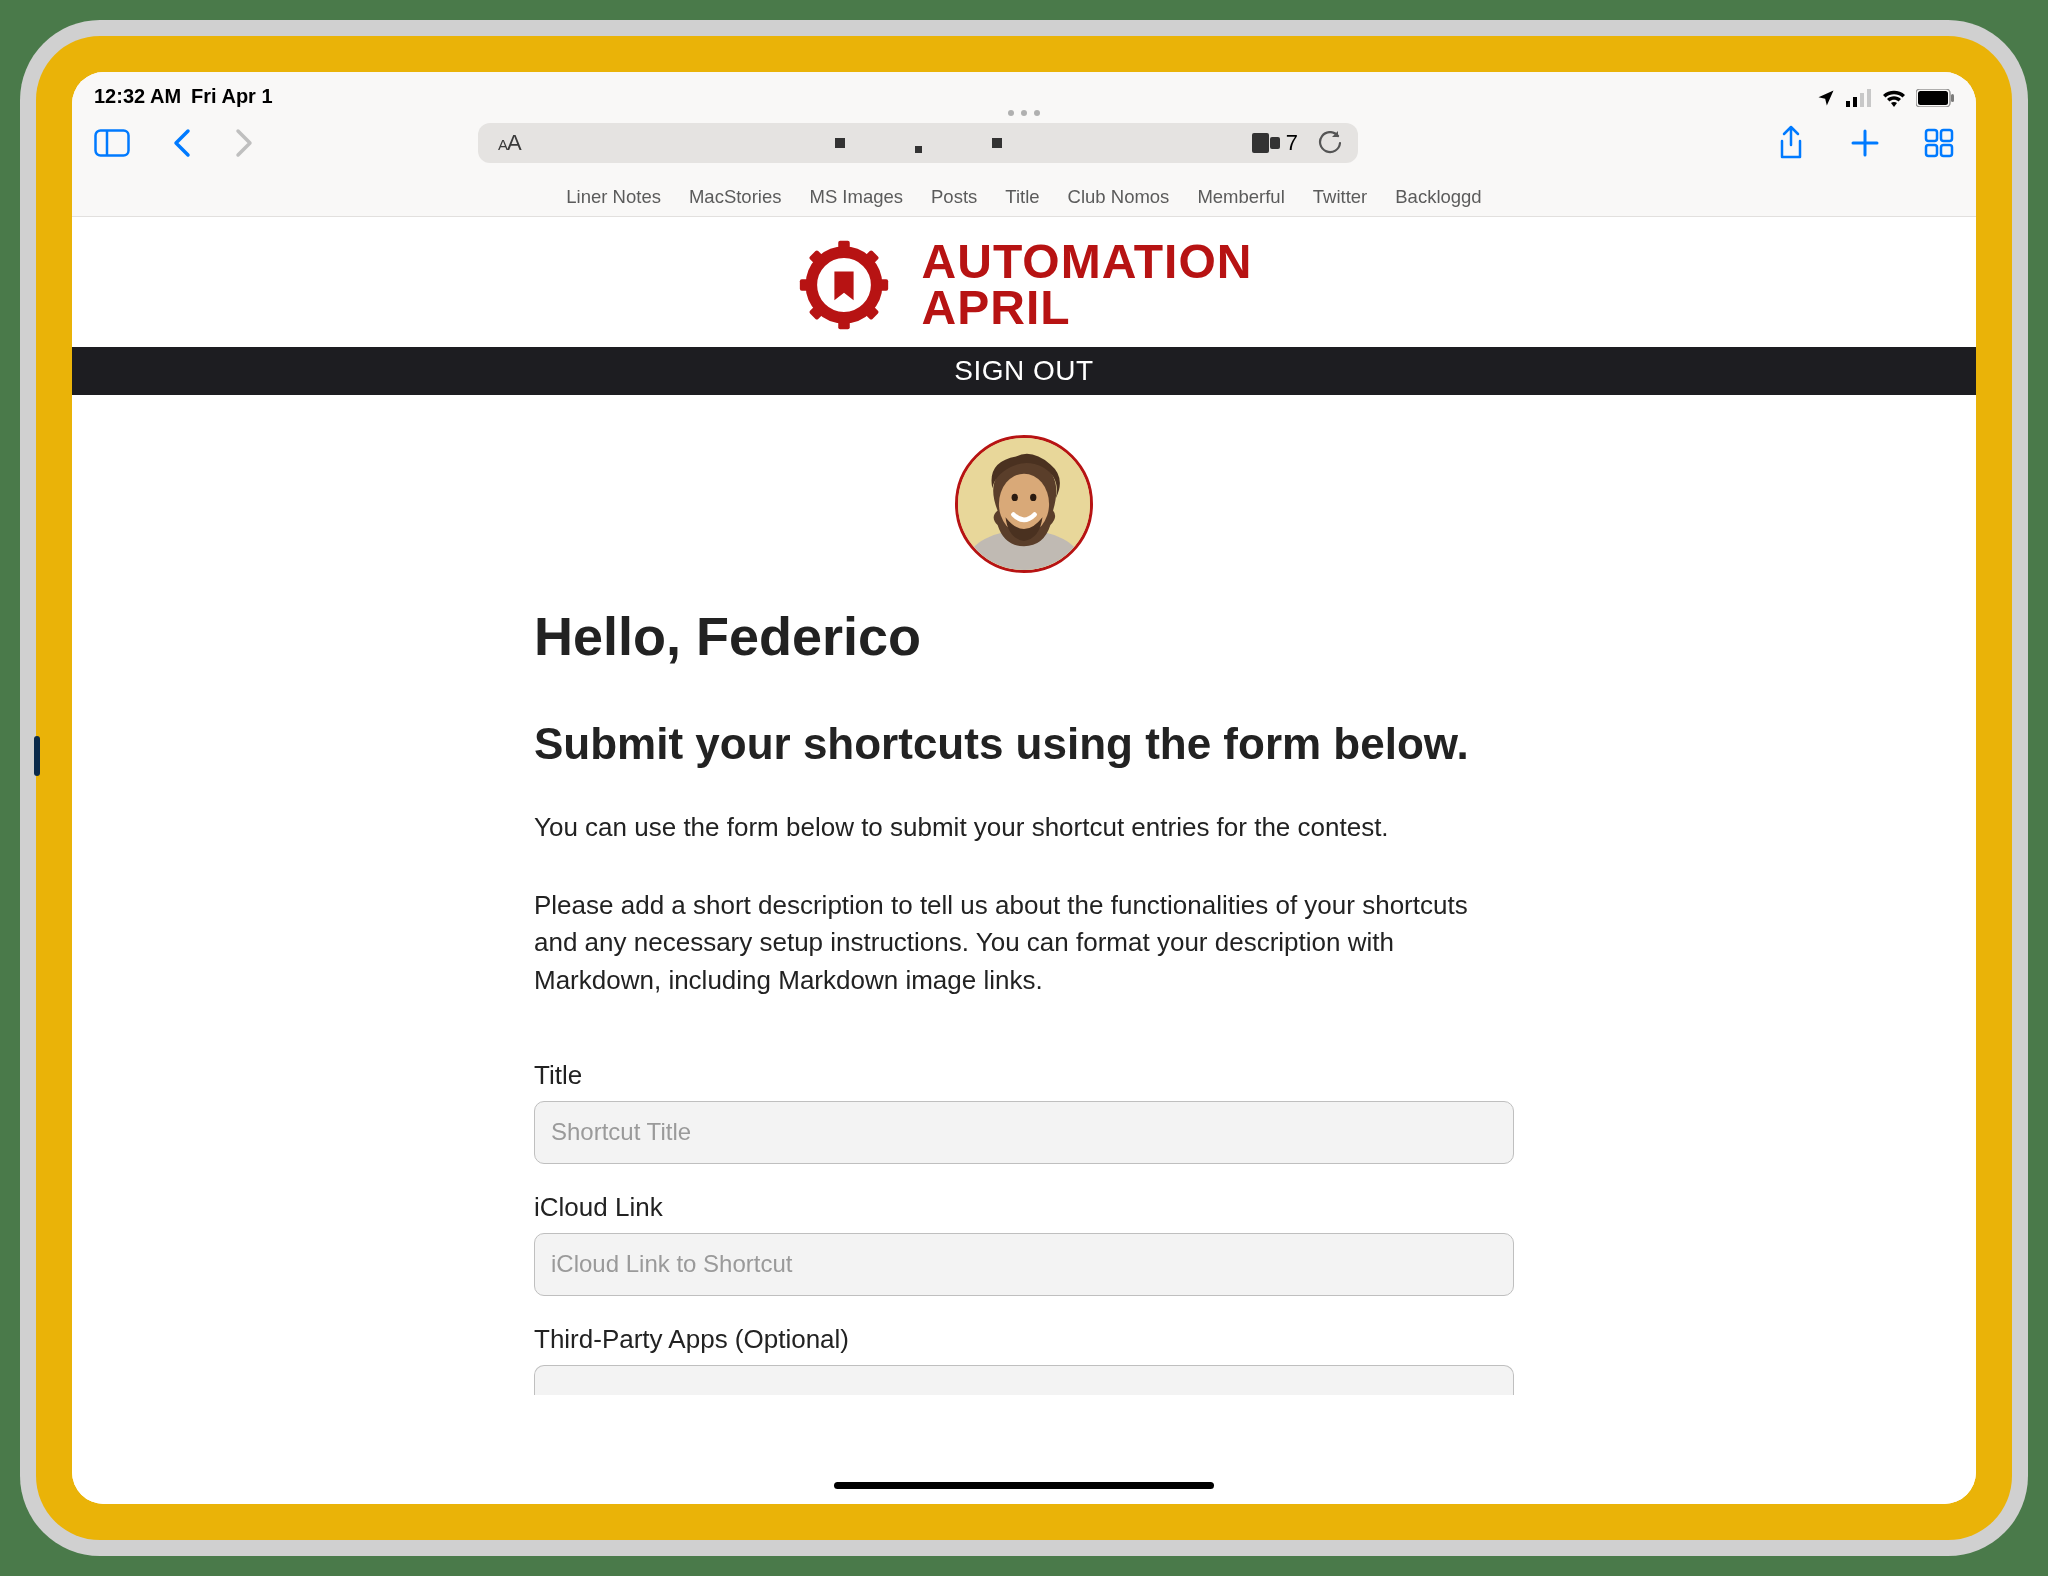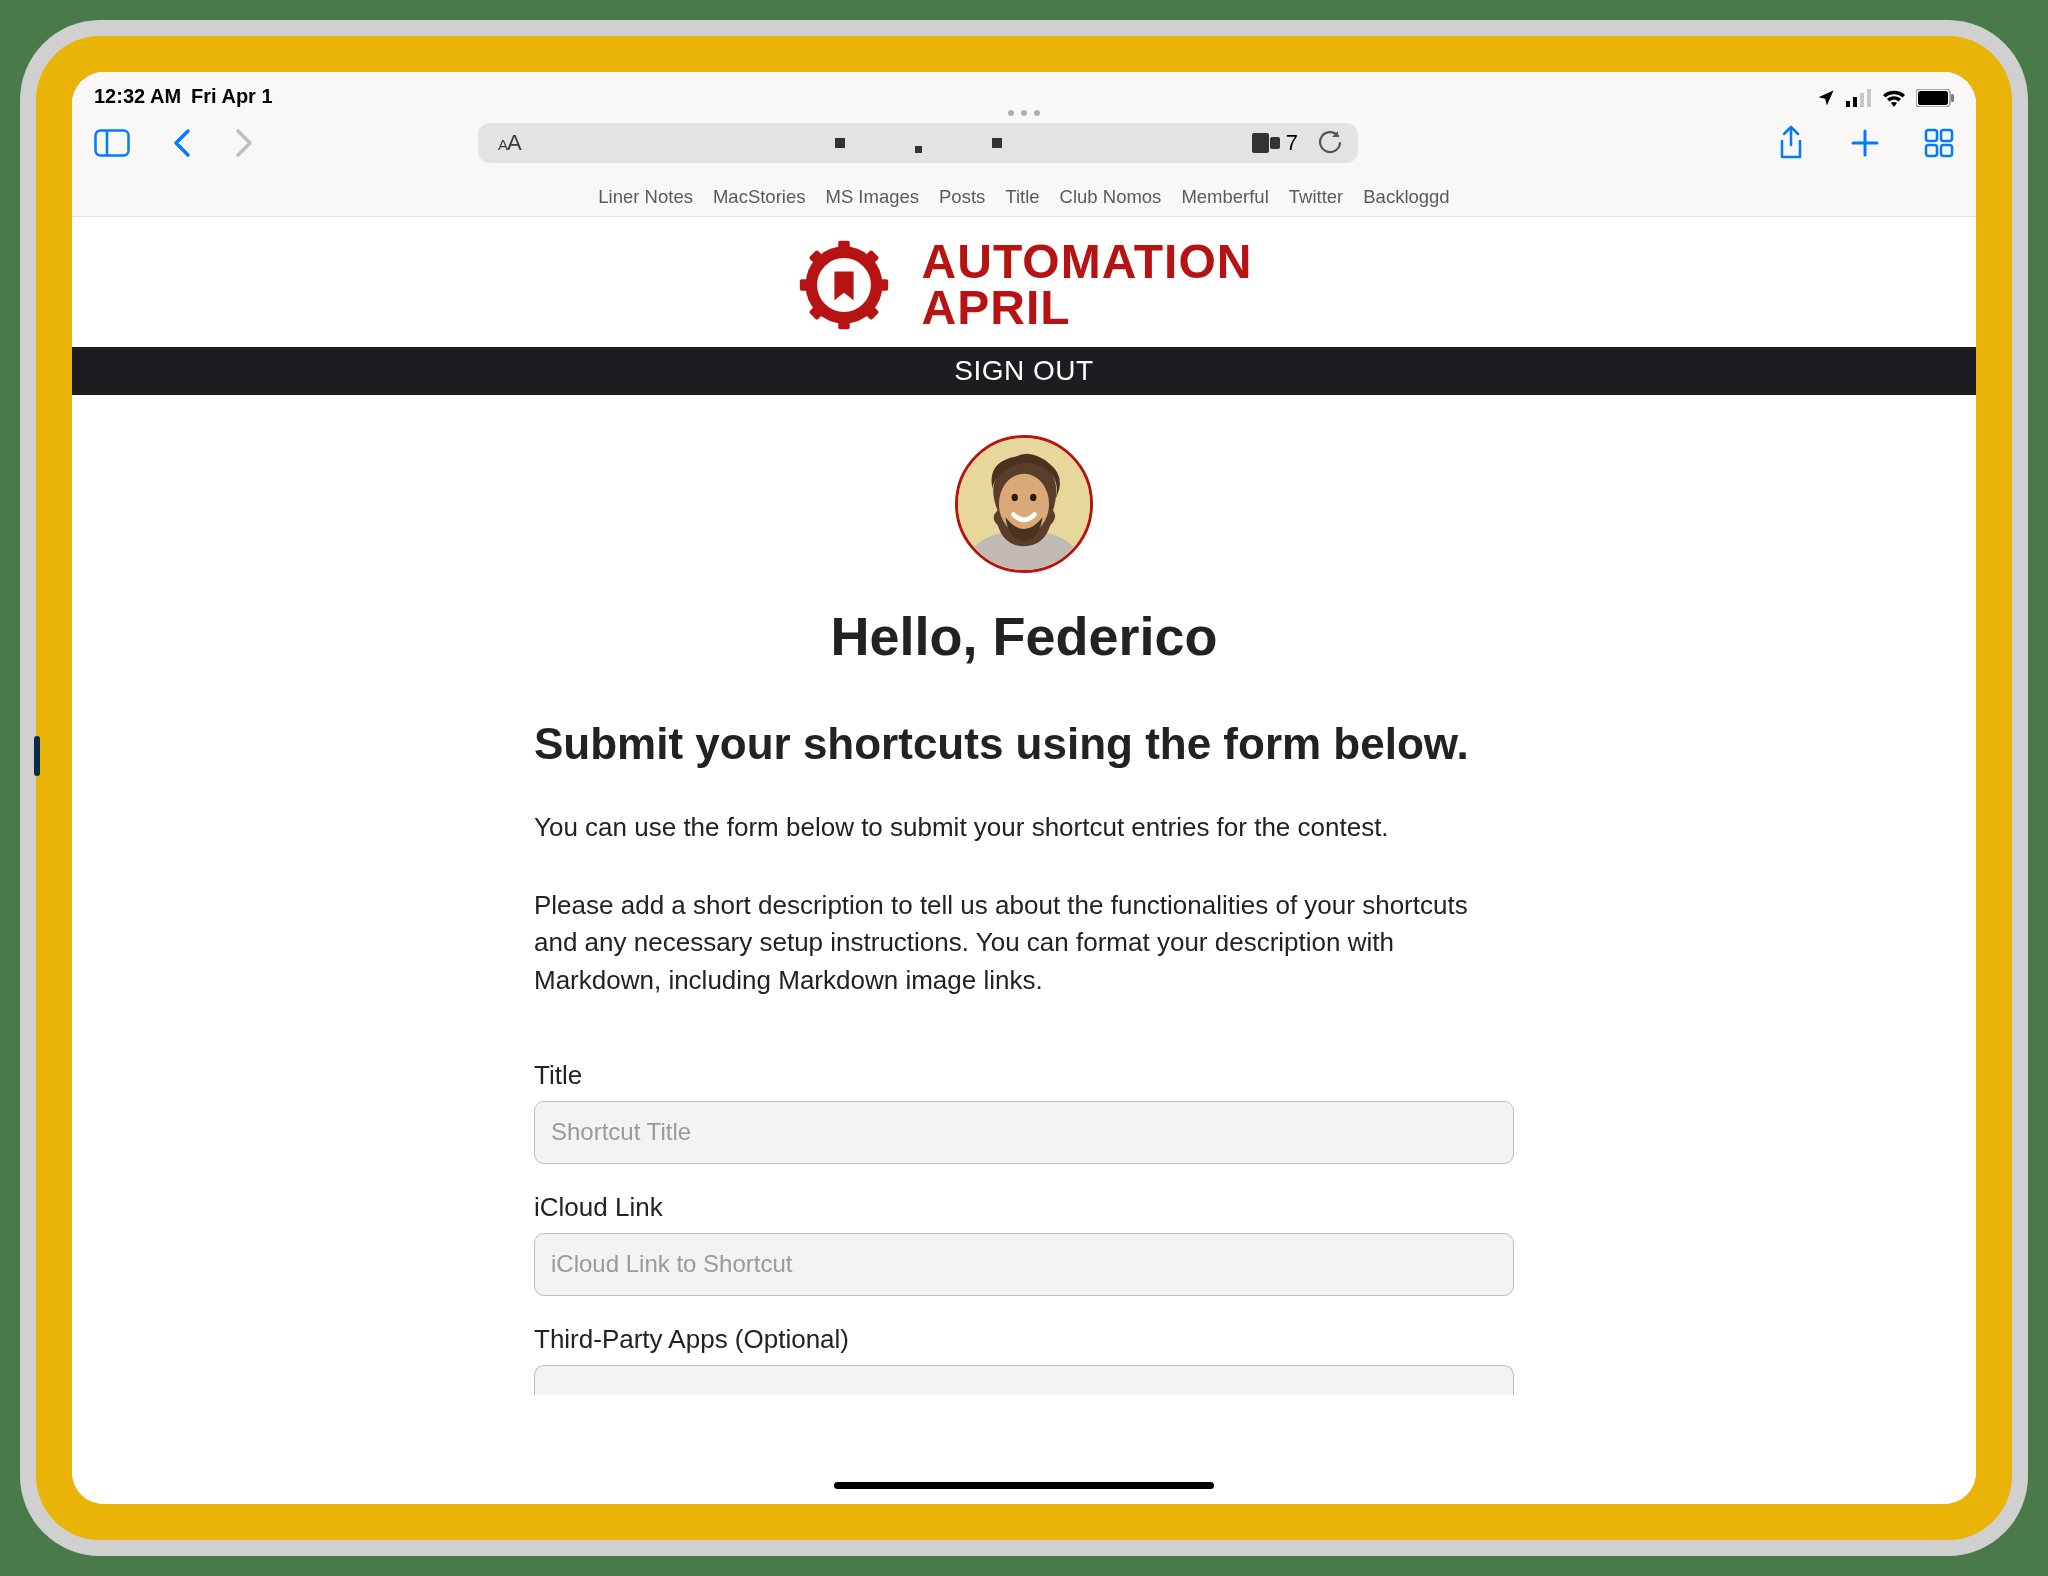--- a/index.html
+++ b/index.html
@@ -28,37 +28,37 @@
 .address-bar { flex:0 0 auto; margin: 0 auto; width: 880px; height: 40px; background:#e5e3e1; border-radius: 12px; display:flex; align-items:center; position:relative; }
 .aa { position:absolute; left: 20px; font-size:22px; color:#3a3a3a; font-weight:500; letter-spacing:-1px; }
 .addr-center { margin: 0 auto; display:flex; align-items:center; gap: 70px; color:#333; }
 .addr-center .sq { width:10px; height:10px; background:#333; display:inline-block; }
 .addr-center .sq.small { width:7px; height:7px; }
 .addr-reader { position:absolute; right: 60px; display:flex; align-items:center; gap: 6px; font-size:22px; }
 .reader-ic { display:inline-flex; }
 .reload { position:absolute; right: 16px; font-size:24px; color:#555; }
 
 
-.fav-bar { height: 38px; display:flex; align-items:center; justify-content:center; gap: 20px; }
+.fav-bar { height: 38px; display:flex; align-items:center; justify-content:center; gap: 28px; }
 .fav-item { font-size:18.5px; color:#5b5b5b; cursor:pointer; }
 
 
 .page { background:#fff; height: calc(100% - 144px); overflow:hidden; position:relative; }
 
 .logo-area { text-align:center; padding: 20px 0 14px; display:flex; align-items:center; justify-content:center; gap: 30px; }
 .gear { width: 96px; height: 96px; }
 .logo-text { font-family: "Arial Narrow", Impact, sans-serif; font-weight:700; color:#b71313; font-size: 48px; line-height: 0.95; letter-spacing: 1px; text-align:left; }
 
 .signout-bar { background:#1d1d21; color:#fff; text-align:center; font-size:28px; letter-spacing:0.5px; padding: 8px 0; }
 
 .content { width: 980px; margin: 40px auto 0; }
 .avatar { width:138px; height:138px; border-radius:50%; border:3px solid #b71313; margin: 0 auto; background:#e8d79a; position:relative; overflow:hidden; }
 .avatar svg { width:100%; height:100%; }
 
-.hello { text-align:center; font-size:54px; font-weight:700; color:#222; margin-top: 32px; }
+.hello { text-align:left; font-size:54px; font-weight:700; color:#222; margin-top: 32px; }
 .subhead { font-size:44px; font-weight:700; color:#222; margin-top: 52px; text-align:left; }
 .para { font-size:26px; color:#222; margin-top: 40px; line-height:1.45; }
 
 .field-label { font-size:26px; color:#222; font-weight:500; margin-top: 60px; }
 .field-label.tight { margin-top: 28px; }
 .input { width:100%; height:63px; border:1px solid #bfbfbf; border-radius:10px; background:#f3f3f3; margin-top:10px; padding: 0 16px; font-size:24px; color:#9a9a9a; display:flex; align-items:center; }
 
 
 .home-indicator { position:absolute; bottom: 16px; left:50%; transform:translateX(-50%); width: 380px; height: 7px; background:#000; border-radius: 4px; }
 

